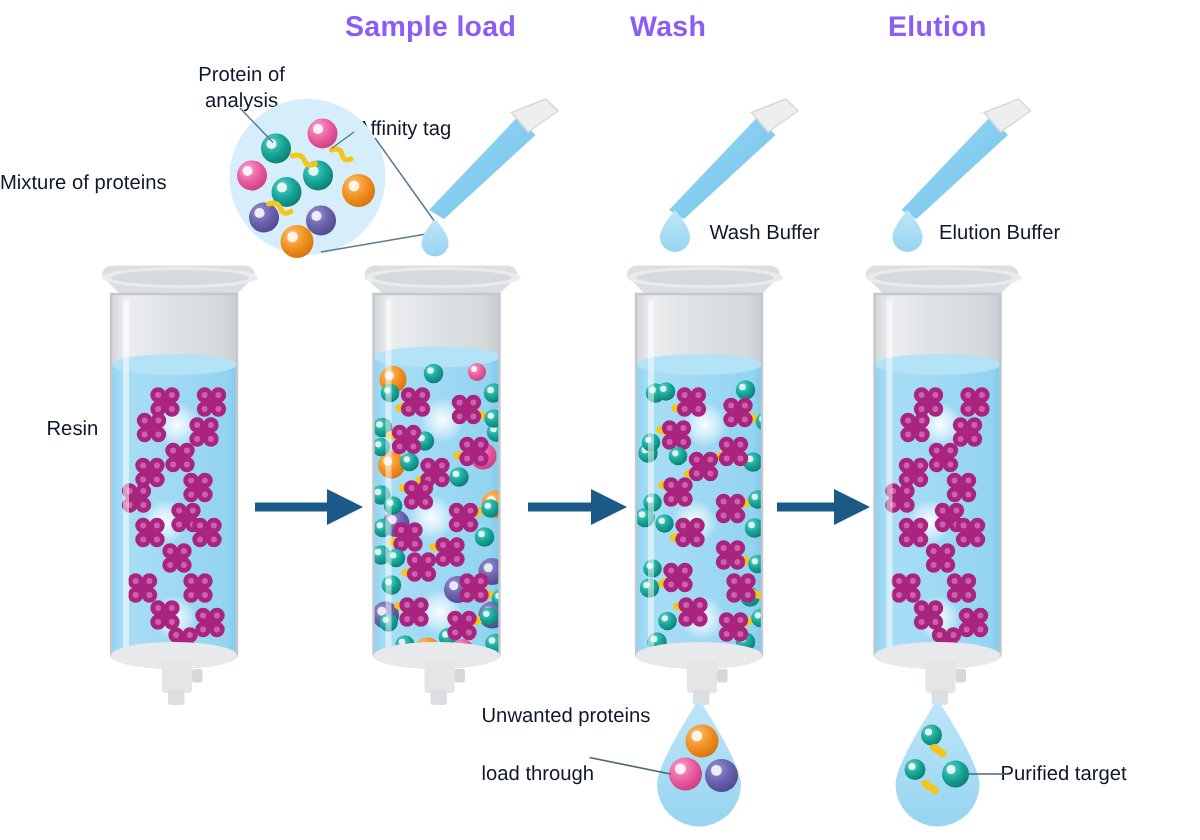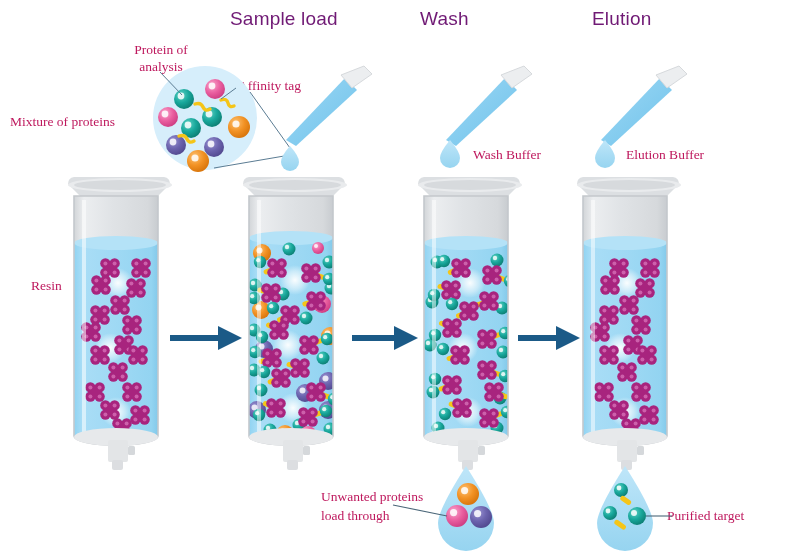--- a/index.html
+++ b/index.html
@@ -7,63 +7,62 @@
     width: 800px; height: 560px;
     background: #ffffff;
     font-family: "Liberation Sans", sans-serif;
     overflow: hidden;
   }
   #stage { position: relative; width: 800px; height: 560px; }
 
   .step-title {
     position: absolute;
     font-size: 19px;
-    font-weight: normal;
-    color: #701a75;
+    font-weight: bold;
+    color: #8b5cf6;
     white-space: nowrap;
     letter-spacing: 0.2px;
   }
   .lbl {
     position: absolute;
     font-size: 13.5px;
-    color: #be185d;
+    color: #0f172a;
     white-space: nowrap;
     line-height: 1.25;
-    font-family: Liberation Serif, serif;
   }
   .lbl.ctr { text-align: center; }
 
   svg.layer {
     position: absolute; left: 0; top: 0;
     width: 800px; height: 560px;
     pointer-events: none;
   }
 </style>
 </head>
 <body>
 
 <div id="stage">
 
   <div class="step-title" style="left:230px; top:8px;">Sample load</div>
   <div class="step-title" style="left:420px; top:8px;">Wash</div>
   <div class="step-title" style="left:592px; top:8px;">Elution</div>
 
-  <div class="lbl" style="left:10px; top:114px;">Mixture of proteins</div>
+  <div class="lbl" style="left:0; top:114px;">Mixture of proteins</div>
 
   <div class="lbl ctr" style="left:113px; top:42px; width:96px;">Protein of</div>
   <div class="lbl ctr" style="left:113px; top:59px; width:96px;">analysis</div>
 
   <div class="lbl" style="left:238px; top:78px;">Affinity tag</div>
 
   <div class="lbl" style="left:31px; top:278px;">Resin</div>
 
   <div class="lbl" style="left:473px; top:147px;text-align:center;">Wash Buffer</div>
   <div class="lbl" style="left:626px; top:147px;text-align:right;">Elution Buffer</div>
 
-  <div class="lbl" style="left:321px; top:489px;">Unwanted proteins</div>
+  <div class="lbl" style="left:321px; top:469px;">Unwanted proteins</div>
   <div class="lbl" style="left:321px; top:508px;">load through</div>
 
   <div class="lbl" style="left:667px; top:508px;">Purified target</div>
 
   <svg class="layer" viewBox="0 0 800 560" xmlns="http://www.w3.org/2000/svg">
     <defs>
 
       <radialGradient id="gTeal" cx="35%" cy="30%" r="72%">
         <stop offset="0%" stop-color="#5fd3c6"></stop>
           <stop offset="55%" stop-color="#18a79b"></stop>

